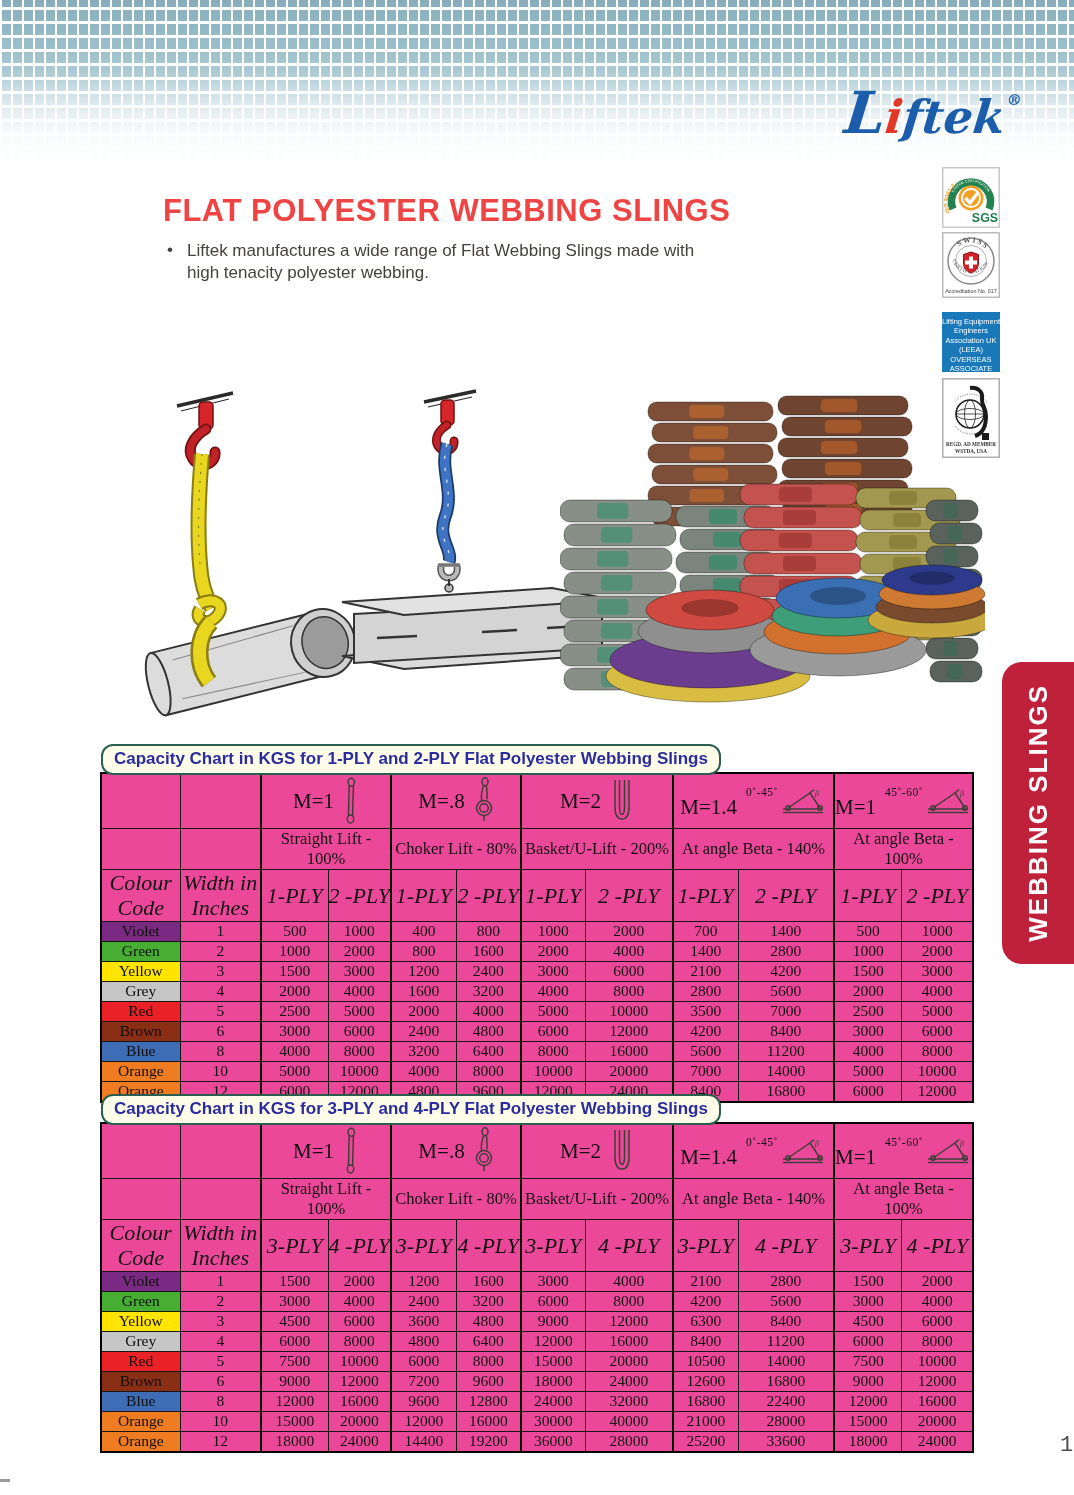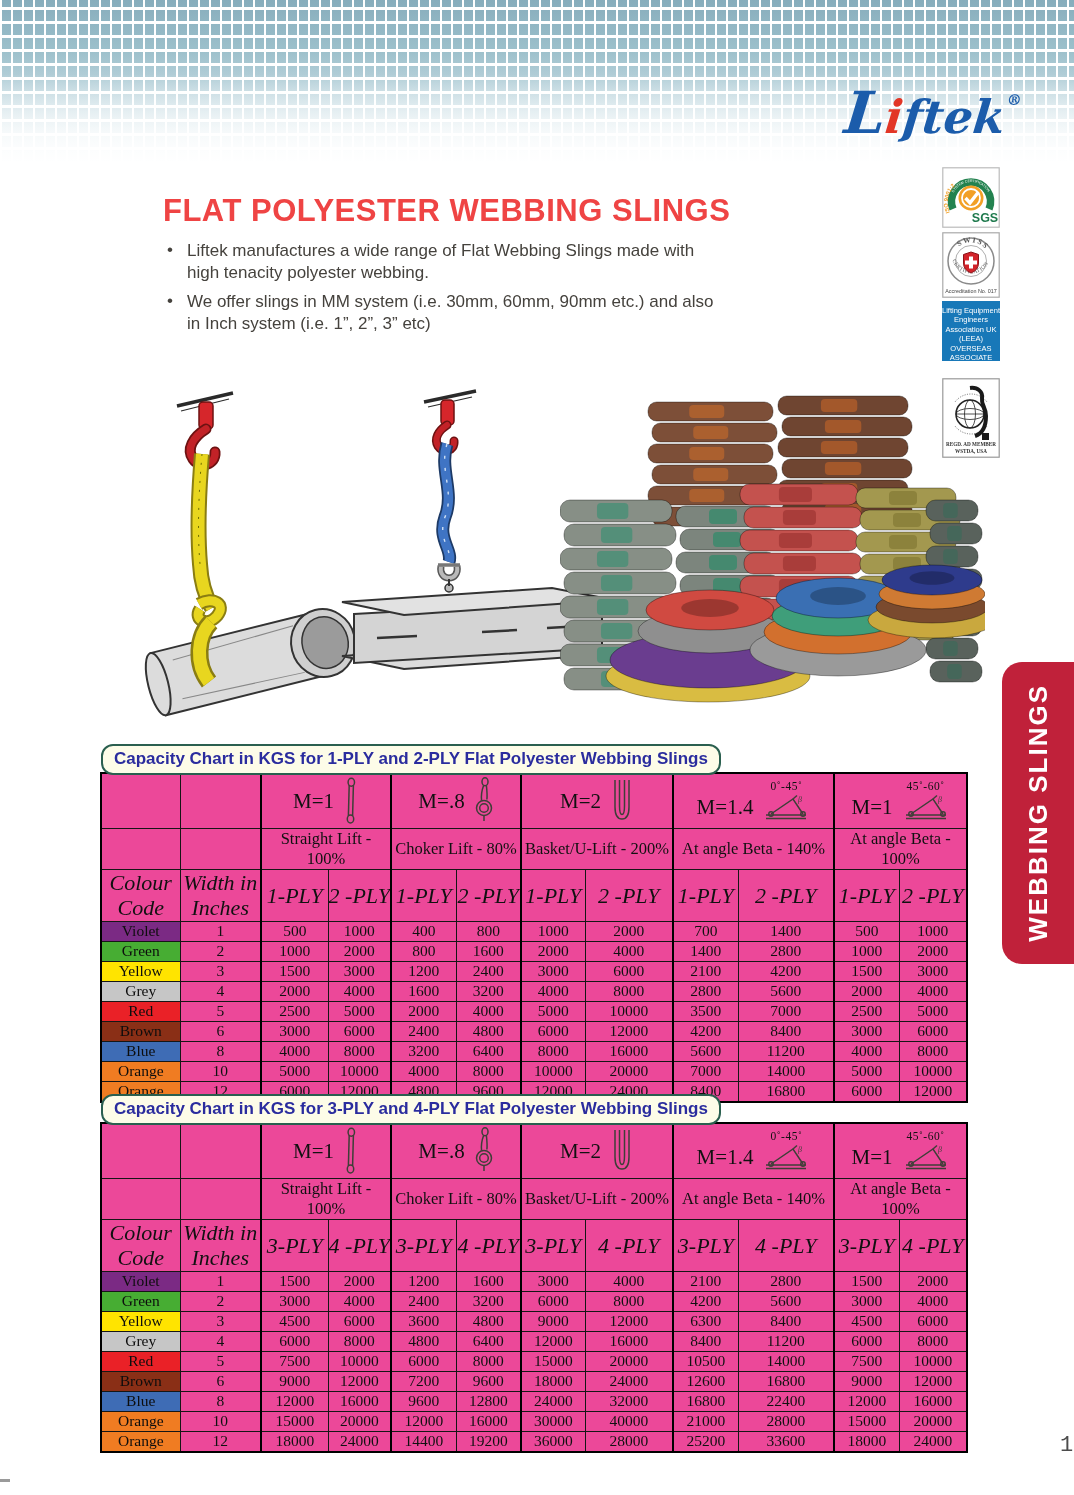--- a/index.html
+++ b/index.html
@@ -25,21 +25,21 @@
   .title{position:absolute;left:163px;top:193px;margin:0;font-size:31px;font-weight:bold;
          color:#ef4444;letter-spacing:.5px;}
   .bullets{position:absolute;left:160px;top:240px;width:560px;margin:0;padding:0;list-style:none;
            font-size:17px;color:#45423d;line-height:1.32;}
   .bullets li{position:relative;padding-left:27px;margin-bottom:6px;}
   .bullets li::before{content:"•";position:absolute;left:7px;top:-1px;}
 
   
   .badge{position:absolute;left:942px;width:58px;}
   .badge svg{display:block;}
-  .badge-leea{top:301px;height:60px;background:#1878b8;color:#fff;text-align:center;
+  .badge-leea{top:312px;height:60px;background:#1878b8;color:#fff;text-align:center;
               font-size:7.5px;line-height:9.4px;padding-top:5px;box-sizing:border-box;}
 
   
   .illus{position:absolute;}
 
   
   .side-tab{position:absolute;right:0;top:662px;width:72px;height:302px;background:#c0213a;
             border-radius:20px 0 0 20px;display:flex;align-items:center;justify-content:center;z-index:4;}
   .side-tab span{writing-mode:vertical-rl;transform:rotate(180deg);color:#fff;font-weight:bold;
                  font-size:26px;letter-spacing:2px;}
@@ -53,21 +53,21 @@
   table.cap-table{border-collapse:collapse;table-layout:fixed;border:2.6px solid #000;background:#ec4899;
           font-family:"Liberation Serif",serif;color:#111;text-align:center;}
   .cap-table th,.cap-table td{border:1.8px solid #161616;padding:0;font-weight:normal;overflow:hidden;}
   .cap-table .gl{border-left:2.6px solid #000;}
   .cap-table tr.r1 td,.cap-table tr.r1 th{height:54px;}
   .cap-table tr.r2 th{height:22px;font-size:16.5px;}
   .cap-table tr.r3 th{height:40px;font-size:22px;line-height:1.15;font-style:italic;}
   .cap-table tbody td{height:19px;font-size:15.5px;line-height:1;}
   .mcell{display:flex;align-items:center;justify-content:center;gap:9px;}
   .mtxt{font-size:21px;}
-  .acol{display:flex;flex-direction:column;align-items:center;line-height:1;gap:1px;}
+  .acol{display:flex;line-height:1;gap:1px;}
   .alabel{font-size:11.5px;letter-spacing:.5px;}
   .hasangle .mtxt{margin-top:12px;}
   .cap-table td.cc{color:#0d0d0d;}
 
   
   .page-num{position:absolute;left:1060px;top:1433px;font-family:Liberation Mono, monospace;
             font-size:22px;color:#4c4c4c;}
   .corner-tick{position:absolute;left:0;top:1479px;width:10px;height:3px;background:#9a9a9a;}
 </style>
 </head>
@@ -78,21 +78,20 @@
   <div class="pattern"></div>
 
   <div class="logo">
     <span class="lg-l">L</span><span class="lg-i">i</span><span>ftek</span><span class="lg-reg">®</span>
   </div>
 
   <h1 class="title">FLAT POLYESTER WEBBING SLINGS</h1>
 
   <ul class="bullets">
     <li>Liftek manufactures a wide range of Flat Webbing Slings made with high tenacity polyester webbing.</li>
-    <li>We offer slings in MM system (i.e. 30mm, 60mm, 90mm etc.) and also in Inch system (i.e. 1”, 2”, 3” etc)</li>
   </ul>
 
   <div class="badge" style="top:167px">
     <svg width="58" height="61" viewBox="0 0 58 61">
       <rect x="0.8" y="0.8" width="56.4" height="59.4" fill="#fff" stroke="#bbb" stroke-width="1.2"></rect>
       <path id="sgsArc" d="M11 42 A19.5 19.5 0 1 1 47 42" fill="none" stroke="#23824f" stroke-width="7.5"></path>
       <text font-size="3.5" fill="#fff" font-family="Liberation Sans,sans-serif">
         <textPath href="#sgsArc" startOffset="22%">SYSTEM CERTIFICATION</textPath>
       </text>
       <path id="isoArc" d="M8 46 A24 24 0 0 1 14 18" fill="none" stroke="none"></path>

